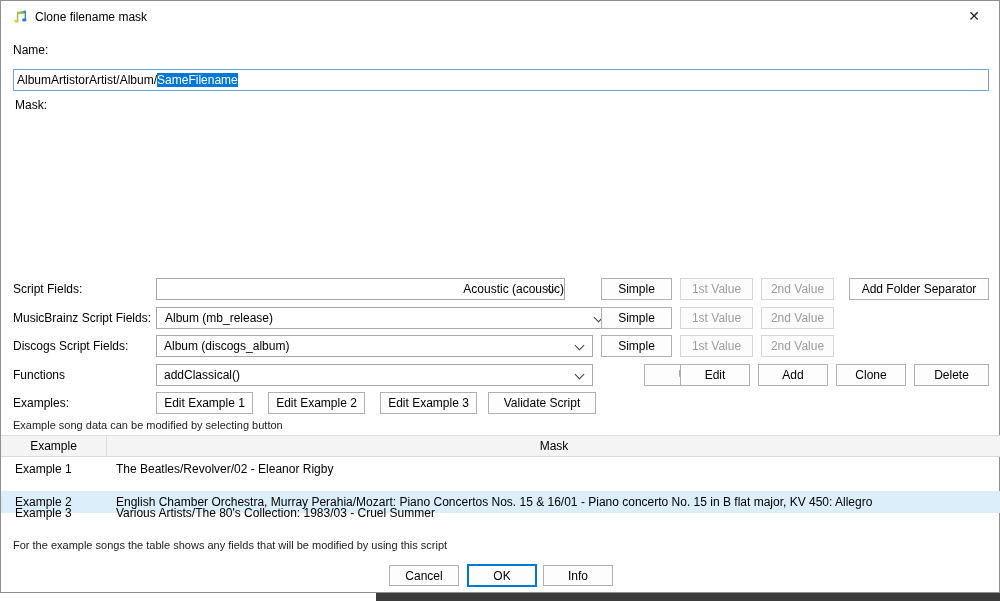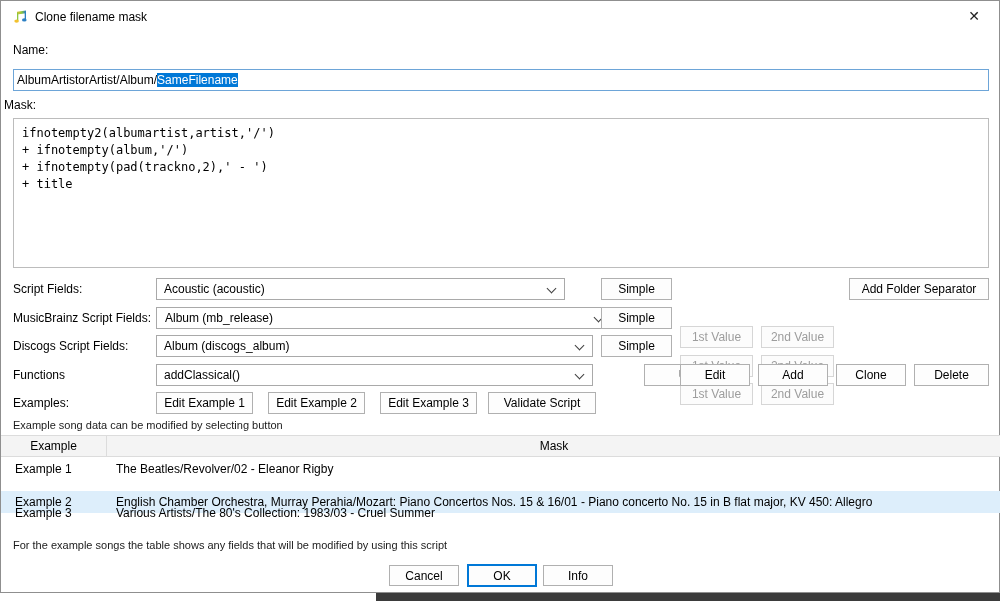--- a/index.html
+++ b/index.html
@@ -24,21 +24,21 @@
 
   
   .mask-box { position:absolute; left:12px; top:117px; width:976px; height:150px; background:#fff; border:1px solid #bcbcbc; font-family:"DejaVu Sans Mono", monospace; font-size:12px; line-height:17px; padding:6px 8px; white-space:pre; overflow:hidden; }
 
   
   .combo { position:absolute; height:22px; background:#fff; border:1px solid #a9a9a9; font-size:12px; display:flex; align-items:center; padding-left:7px; cursor:default; }
   .chev { position:absolute; right:9px; top:6px; width:7px; height:7px; border-right:1.4px solid #404040; border-bottom:1.4px solid #404040; transform:rotate(45deg); }
 
   
   .btn { position:absolute; height:22px; background:#fdfdfd; border:1px solid #b0b0b0; font-size:12px; display:flex; align-items:center; justify-content:center; cursor:pointer; }
-  .btn.disabled { color:#9d9d9d; border-color:#d6d6d6; background:#fcfcfc; cursor:default;margin-top:48px; }
+  .btn.disabled { color:#9d9d9d; border-color:#d6d6d6; background:#fcfcfc; cursor:default; }
   .btn.ok { border:2px solid #0078d7; }
 
   
   .thead { position:absolute; left:0; top:434px; width:1000px; height:22px; background:#f4f4f4; border-top:1px solid #dcdcdc; border-bottom:1px solid #dcdcdc; font-size:12px; }
   .th-example { position:absolute; left:0; top:0; width:106px; height:100%; display:flex; align-items:center; justify-content:center; border-right:1px solid #dcdcdc; }
   .th-mask { position:absolute; left:106px; top:0; width:894px; height:100%; display:flex; align-items:center; justify-content:center; }
   .trow { position:absolute; left:0; width:1000px; height:22px; font-size:12px; }
   .trow.selected { background:#ddeefb;margin-top:11px; }
   .td-example { position:absolute; left:14px; top:0; height:100%; display:flex; align-items:center; }
   .td-mask { position:absolute; left:115px; top:0; right:8px; height:100%; display:flex; align-items:center; white-space:nowrap; overflow:hidden; }
@@ -64,28 +64,24 @@
         <ellipse cx="3.6" cy="12.1" rx="2.3" ry="1.7" fill="#f2c12e"></ellipse>
         <ellipse cx="11.3" cy="10.9" rx="2.3" ry="1.7" fill="#2b7fc3"></ellipse>
       </svg>
       <span class="title-text">Clone filename mask</span>
       <div class="close-btn">✕</div>
     </div>
 
     <div class="label" style="left:12px; top:42px;">Name:</div>
     <div class="name-input"><span>AlbumArtistorArtist/Album/</span><span class="sel">SameFilename</span></div>
 
-    <div class="label" style="left:3px; top:97px;">Mask:</div>
-    <div class="mask-box">ifnotempty2(albumartist,artist,'/')
-+ ifnotempty(album,'/')
-+ ifnotempty(pad(trackno,2),' - ')
-+ title</div>
+    <div class="label" style="left:14px; top:97px;">Mask:</div>
 
     <div class="label" style="left:12px; top:281px;">Script Fields:</div>
-    <div class="combo" style="left:155px; top:277px; width:409px;">
+    <div class="combo" style="left:155px; top:277px; width:409px;justify-content:flex-end;">
       <span>Acoustic (acoustic)</span>
       <span class="chev"></span>
     </div>
     <div class="btn" style="left:600px; top:277px; width:71px;">Simple</div>
     <div class="btn disabled" style="left:679px; top:277px; width:73px;">1st Value</div>
     <div class="btn disabled" style="left:760px; top:277px; width:73px;">2nd Value</div>
     <div class="btn" style="left:848px; top:277px; width:140px;">Add Folder Separator</div>
 
     <div class="label" style="left:12px; top:310px;">MusicBrainz Script Fields:</div>
     <div class="combo" style="left:155px; top:306px; width:456px;padding-left:8px;">

